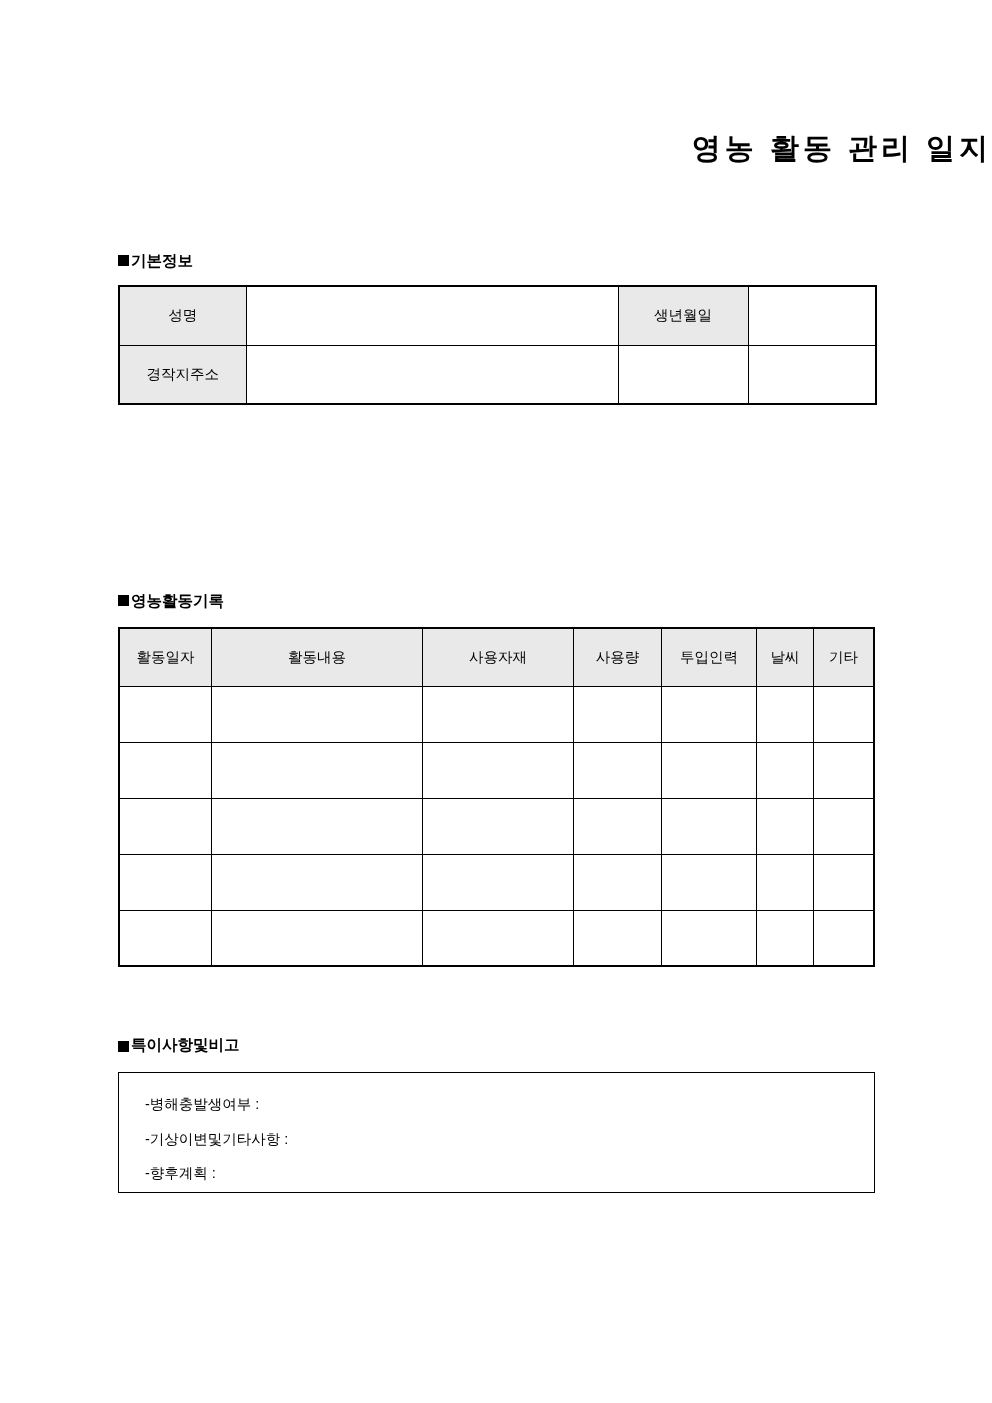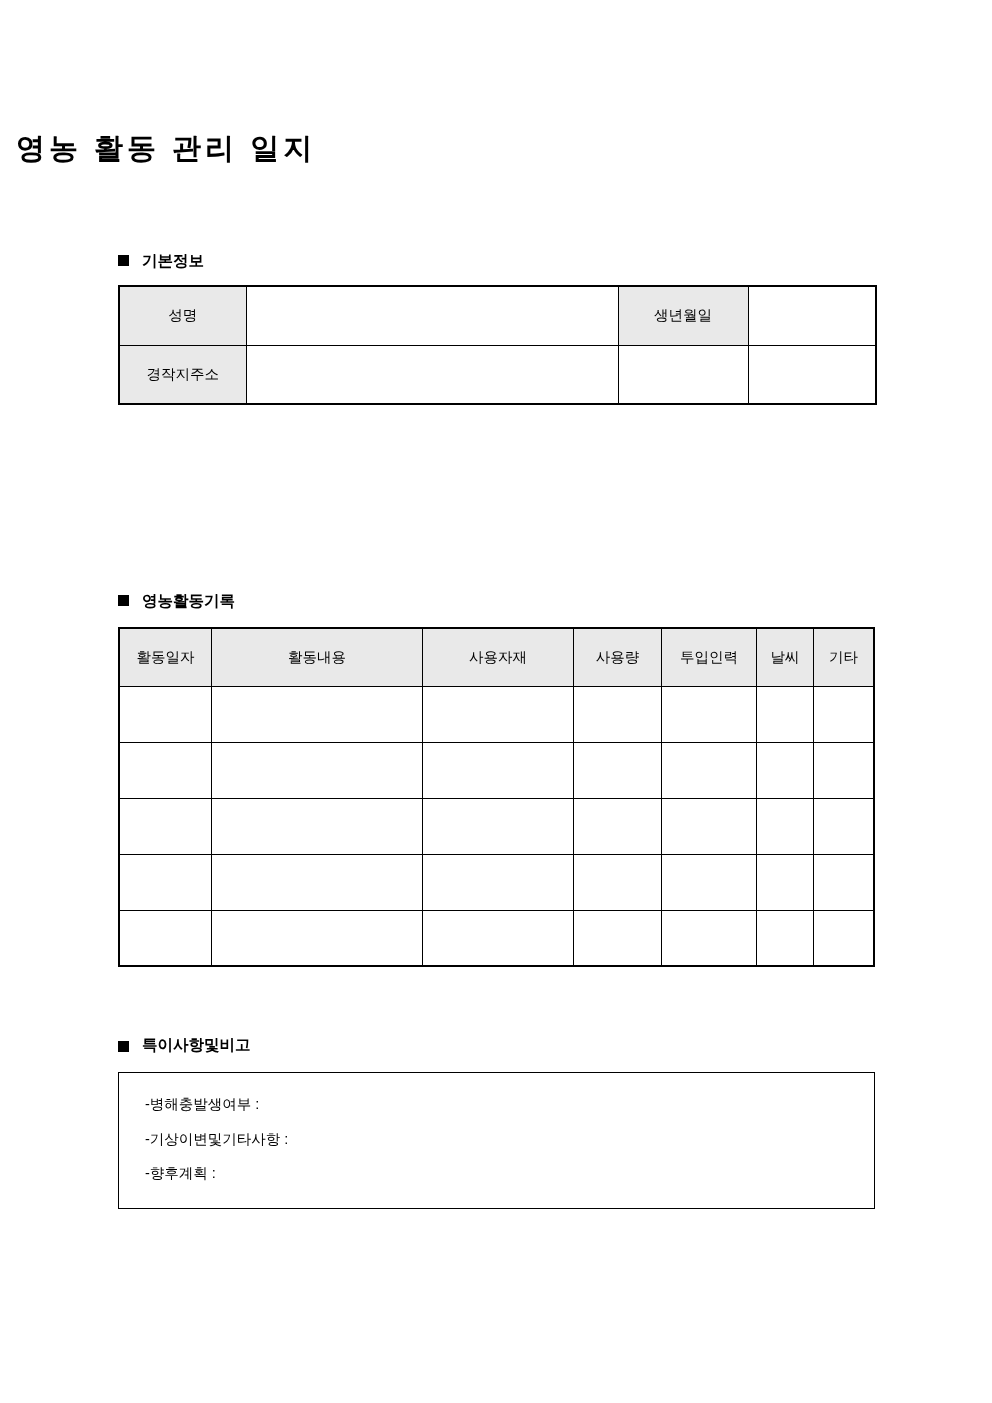--- a/index.html
+++ b/index.html
@@ -18,37 +18,37 @@
   .page {
     position: relative;
     width: 992px;
     height: 1403px;
     background: #ffffff;
   }
 
   
   .doc-title {
     position: absolute;
-    left: 16px; right: 0;
+    left: 0; right: 0;
     top: 131px;
-    text-align: left;
+    text-align: right;
     font-size: 29px;
     font-weight: bold;
     letter-spacing: 4px;
     line-height: 1.2;
     white-space: pre;
   }
 
   
   .section-head {
     position: absolute;
     left: 118px;
     display: flex;
     align-items: center;
-    gap: 13px;
+    gap: 2px;
     font-size: 15.5px;
     font-weight: bold;
     line-height: 1;
   }
   .sq-marker {
     display: inline-block;
     width: 11px;
     height: 11px;
     background: #000000;
     flex: 0 0 auto;
@@ -101,21 +101,21 @@
   .tbl-act col.a5 { width: 94px; }
   .tbl-act col.a6 { width: 57px; }
   .tbl-act col.a7 { width: 60px; }
 
   
   .remarks-box {
     position: absolute;
     left: 118px;
     top: 1072px;
     width: 757px;
-    height: 137px;
+    height: 121px;
     border: 1.5px solid #000000;
     background: #ffffff;
     padding: 24px 0 0 26px;
   }
   .remarks-line {
     font-size: 14.5px;
     line-height: 1;
     margin-bottom: 20px;
     white-space: pre;
   }

